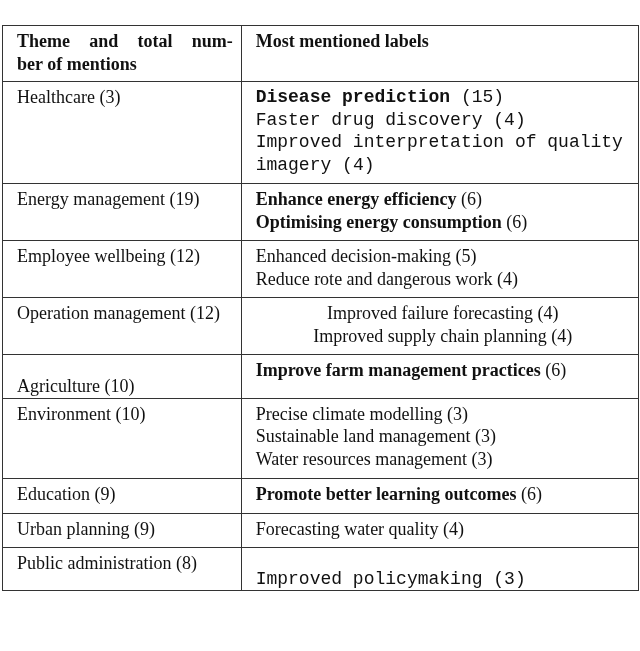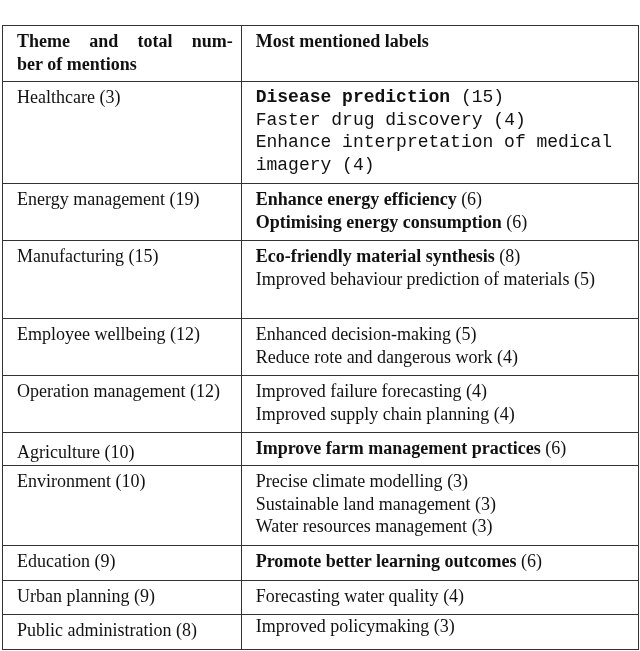--- a/index.html
+++ b/index.html
@@ -76,53 +76,46 @@
       </th>
       <th>Most mentioned labels</th>
     </tr>
   </thead>
   <tbody id="tbody">
       <tr style="height: 102px;">
         <td class="theme-cell" style="padding-top: 4px;"><span>Healthcare (3)</span></td>
         <td style="padding-top: 4px; font-family: Liberation Mono, monospace;">
           <span class="label-line"><span class="label-text bold">Disease prediction</span> <span class="label-count">(15)</span></span>
           <span class="label-line"><span class="label-text">Faster drug discovery</span> <span class="label-count">(4)</span></span>
-          <span class="label-line"><span class="label-text">Enhance interpretation of medical imagery</span> <span class="label-count">(4)</span></span>
+          <span class="label-line"><span class="label-text">Improved interpretation of quality imagery</span> <span class="label-count">(4)</span></span>
         </td>
       </tr>
       <tr style="height: 57px;">
         <td class="theme-cell" style="padding-top: 4px;"><span>Energy management (19)</span></td>
         <td style="padding-top: 4px;">
           <span class="label-line"><span class="label-text bold">Enhance energy efficiency</span> <span class="label-count">(6)</span></span>
           <span class="label-line"><span class="label-text bold">Optimising energy consumption</span> <span class="label-count">(6)</span></span>
-        </td>
-      </tr>
-      <tr style="height: 78px;">
-        <td class="theme-cell" style="padding-top: 4px;"><span>Manufacturing (15)</span></td>
-        <td style="padding-top: 4px;">
-          <span class="label-line"><span class="label-text bold">Eco-friendly material synthesis</span> <span class="label-count">(8)</span></span>
-          <span class="label-line"><span class="label-text">Improved behaviour prediction of materials</span> <span class="label-count">(5)</span></span>
         </td>
       </tr>
       <tr style="height: 57px;">
         <td class="theme-cell" style="padding-top: 4px;"><span>Employee wellbeing (12)</span></td>
         <td style="padding-top: 4px;">
           <span class="label-line"><span class="label-text">Enhanced decision-making</span> <span class="label-count">(5)</span></span>
           <span class="label-line"><span class="label-text">Reduce rote and dangerous work</span> <span class="label-count">(4)</span></span>
         </td>
       </tr>
       <tr style="height: 57px;">
         <td class="theme-cell" style="padding-top: 4px; text-align: justify; text-align-last: left; padding-right: 14px;"><span>Operation management (12)</span></td>
-        <td style="padding-top: 4px;">
+        <td style="padding-top: 4px; text-align: center;">
           <span class="label-line"><span class="label-text">Improved failure forecasting</span> <span class="label-count">(4)</span></span>
           <span class="label-line"><span class="label-text">Improved supply chain planning</span> <span class="label-count">(4)</span></span>
         </td>
       </tr>
       <tr style="height: 33px;">
-        <td class="theme-cell" style="padding-top: 8px; margin-top: 25px;"><span>Agriculture (10)</span></td>
+        <td class="theme-cell" style="padding-top: 20px; margin-top: 25px;"><span>Agriculture (10)</span></td>
         <td style="padding-top: 4px;">
           <span class="label-line"><span class="label-text bold">Improve farm management practices</span> <span class="label-count">(6)</span></span>
         </td>
       </tr>
       <tr style="height: 80px;">
         <td class="theme-cell" style="padding-top: 4px; text-align: right;"><span>Environment (10)</span></td>
         <td style="padding-top: 4px;">
           <span class="label-line"><span class="label-text">Precise climate modelling</span> <span class="label-count">(3)</span></span>
           <span class="label-line"><span class="label-text">Sustainable land management</span> <span class="label-count">(3)</span></span>
           <span class="label-line"><span class="label-text">Water resources management</span> <span class="label-count">(3)</span></span>
@@ -135,18 +128,18 @@
         </td>
       </tr>
       <tr style="height: 34px;">
         <td class="theme-cell" style="padding-top: 4px;"><span>Urban planning (9)</span></td>
         <td style="padding-top: 4px;">
           <span class="label-line"><span class="label-text">Forecasting water quality</span> <span class="label-count">(4)</span></span>
         </td>
       </tr>
       <tr style="height: 35px;">
         <td class="theme-cell" style="padding-top: 4px;"><span>Public administration (8)</span></td>
-        <td style="padding-top: 0;">
+        <td style="padding-top: 20px; font-family: Liberation Mono, monospace;">
           <span class="label-line"><span class="label-text">Improved policymaking</span> <span class="label-count">(3)</span></span>
         </td>
       </tr>
     </tbody>
 </table>
 
 </body></html>

